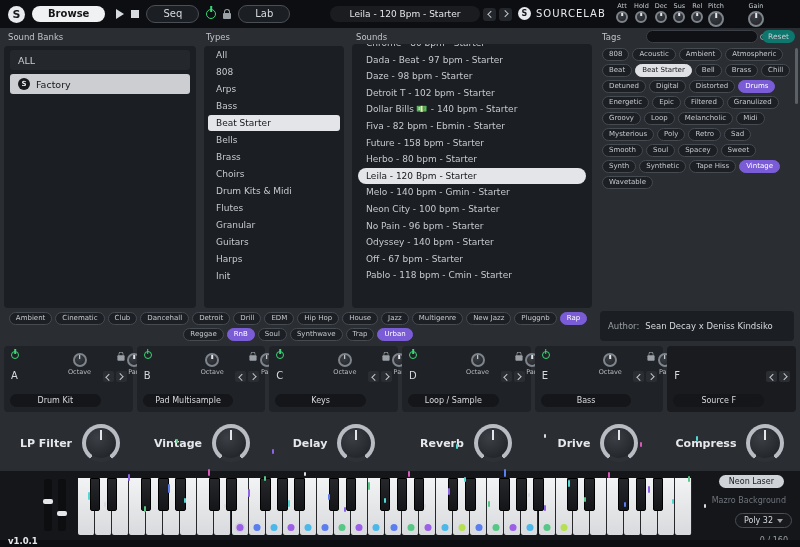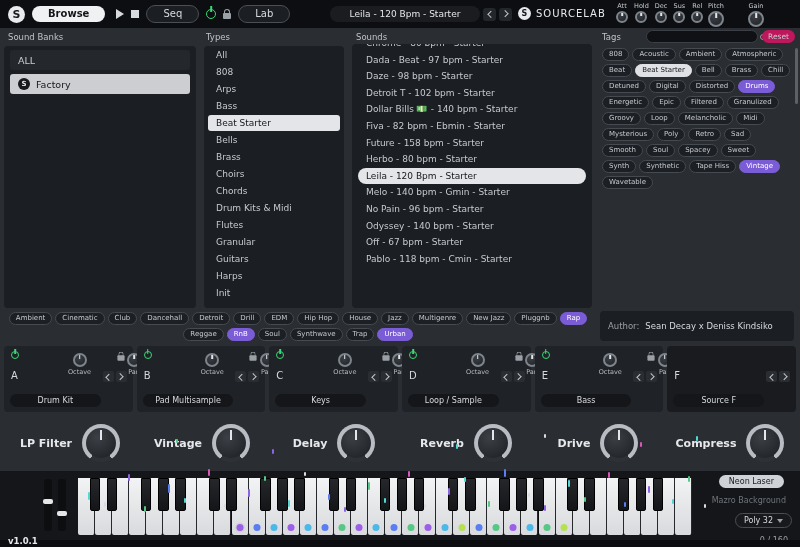--- a/index.html
+++ b/index.html
@@ -39,21 +39,21 @@
   .pg-group.pitch { position:absolute; left:708px; top:2px; }
   .pg-group.gain { position:absolute; left:748px; top:2px; }
 
   
   .col-headers { position:absolute; top:28px; left:0; right:0; height:17px; }
   .col-header { position:absolute; top:4px; font-size:8.5px; color:#c0c4c9; }
   .search-wrap { position:absolute; left:646px; top:2px; width:112px; height:13px; background:#0f1114; border:1px solid #3c4046; border-radius:7px; display:flex; align-items:center; }
   .search-wrap input { flex:1; background:transparent; border:none; outline:none; color:#d7dade; font-size:8px; padding:0 6px; font-family:inherit; }
   .magnifier-icon { position:relative; width:6px; height:6px; border:1.3px solid #9aa0a6; border-radius:50%; margin-right:6px; flex:none; }
   .magnifier-icon::after { content:''; position:absolute; width:3px; height:1.3px; background:#9aa0a6; left:4.5px; top:5px; transform:rotate(45deg); }
-  .reset-btn { position:absolute; left:762px; top:2px; width:33px; height:13px; background:#be185d; border:none; border-radius:7px; color:#c6cacf; font-size:7.5px; cursor:pointer; font-family:inherit;text-align:center; }
+  .reset-btn { position:absolute; left:762px; top:2px; width:33px; height:13px; background:#0f766e; border:none; border-radius:7px; color:#c6cacf; font-size:7.5px; cursor:pointer; font-family:inherit;text-align:center; }
 
   
   .panel { position:absolute; background:#1b1e22; border-radius:4px; overflow:hidden; }
   .banks-panel { left:4px; top:46px; width:192px; height:262px; }
   .types-panel { left:204px; top:46px; width:140px; height:262px; }
   .sounds-panel { left:352px; top:44px; width:240px; height:264px; }
   .tags-panel { left:600px; top:46px; width:194px; height:262px; background:transparent; }
   .bank-item { height:20px; margin:4px 6px; border-radius:3px; background:#24272c; display:flex; align-items:center; gap:6px; padding:0 8px; font-size:9.5px; color:#c9ccd1; cursor:pointer; }
   .bank-item.selected { background:#cdced2; color:#141619; }
   .bank-logo { width:12px; height:12px; border-radius:50%; background:#17191c; color:#e8eaed; font-size:7px; font-weight:bold; display:flex; align-items:center; justify-content:center; flex:none; }
@@ -214,21 +214,20 @@
     <div class="types-list">
 
     <div class="row-item">All</div>
         <div class="row-item">808</div>
         <div class="row-item">Arps</div>
         <div class="row-item">Bass</div>
         <div class="row-item selected">Beat Starter</div>
         <div class="row-item">Bells</div>
         <div class="row-item">Brass</div>
         <div class="row-item">Choirs</div>
-        <div class="row-item">Chords</div>
         <div class="row-item">Drum Kits &amp; Midi</div>
         <div class="row-item">Flutes</div>
         <div class="row-item">Granular</div>
         <div class="row-item">Guitars</div>
         <div class="row-item">Harps</div>
         <div class="row-item">Init</div>
       </div>
   </div>
 
   <div class="panel sounds-panel">
@@ -237,20 +236,21 @@
     <div class="row-item">Chrome - 80 bpm - Starter</div>
         <div class="row-item">Dada - Beat - 97 bpm - Starter</div>
         <div class="row-item">Daze - 98 bpm - Starter</div>
         <div class="row-item">Detroit T - 102 bpm - Starter</div>
         <div class="row-item">Dollar Bills 💵 - 140 bpm - Starter</div>
         <div class="row-item">Fiva - 82 bpm - Ebmin - Starter</div>
         <div class="row-item">Future - 158 bpm - Starter</div>
         <div class="row-item">Herbo - 80 bpm - Starter</div>
         <div class="row-item selected">Leila - 120 Bpm - Starter</div>
         <div class="row-item">Melo - 140 bpm - Gmin - Starter</div>
+        <div class="row-item">Neon City - 100 bpm - Starter</div>
         <div class="row-item">No Pain - 96 bpm - Starter</div>
         <div class="row-item">Odyssey - 140 bpm - Starter</div>
         <div class="row-item">Off - 67 bpm - Starter</div>
         <div class="row-item">Pablo - 118 bpm - Cmin - Starter</div>
       </div>
   </div>
 
   <div class="panel tags-panel">
     <div class="chip-wrap">
 

